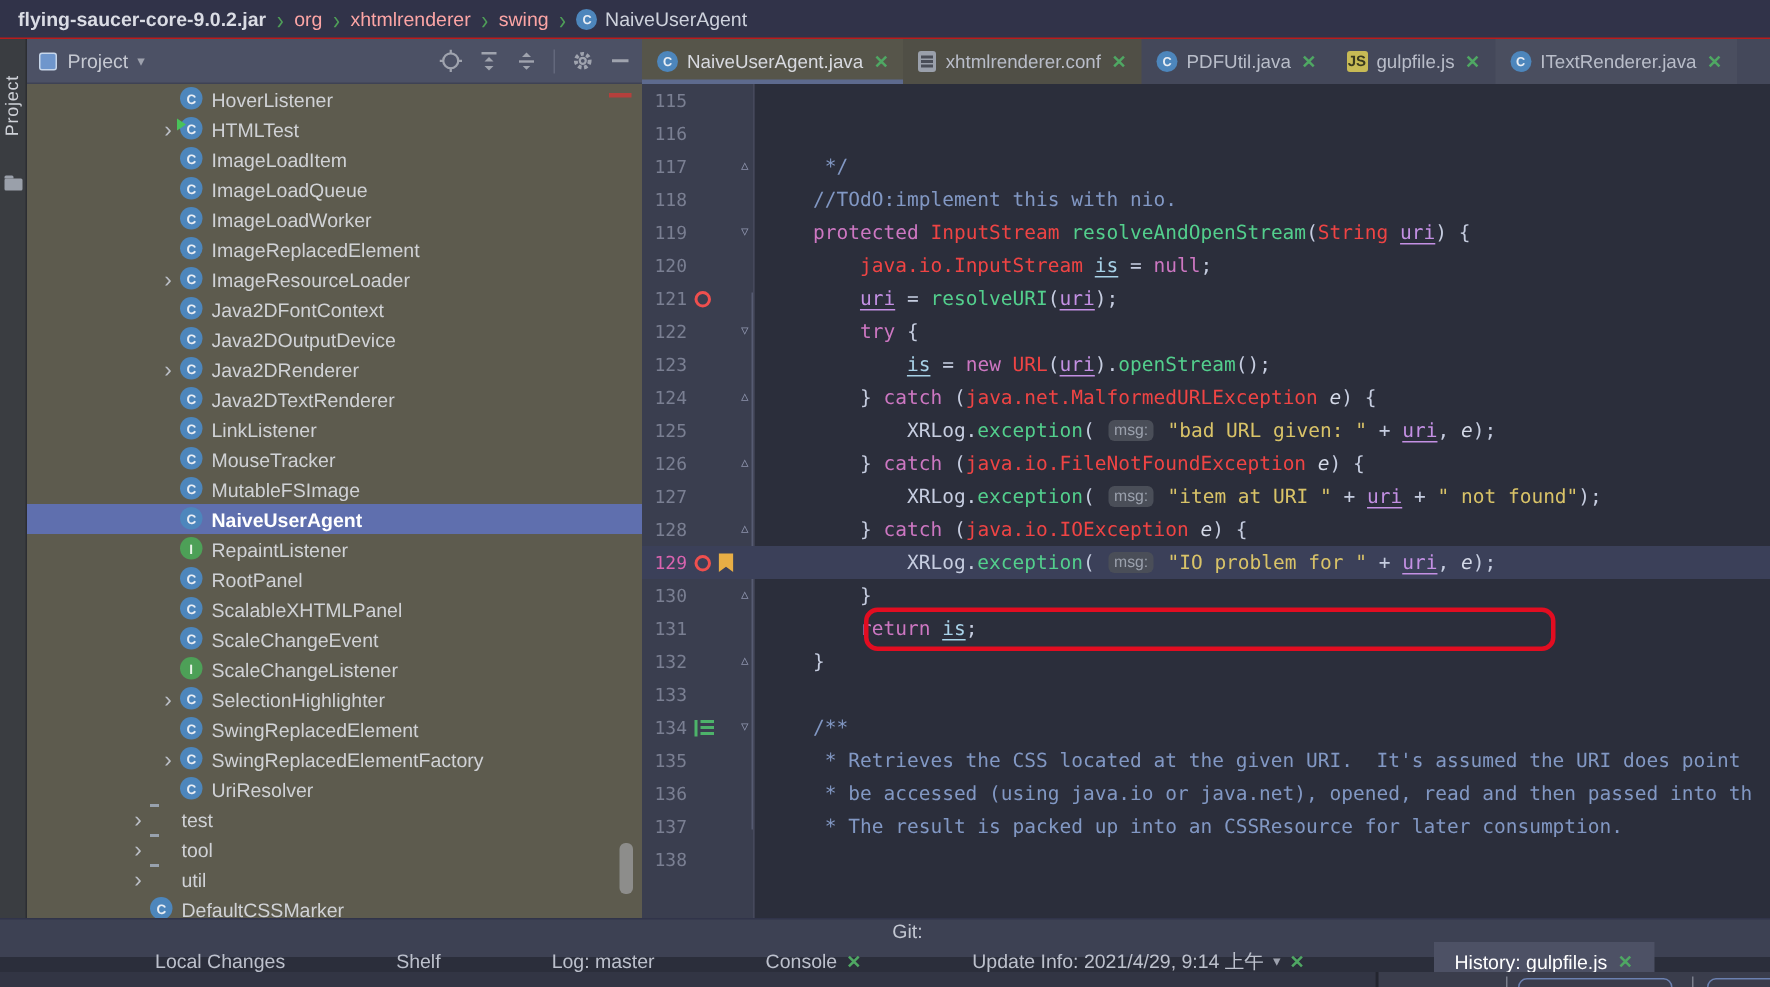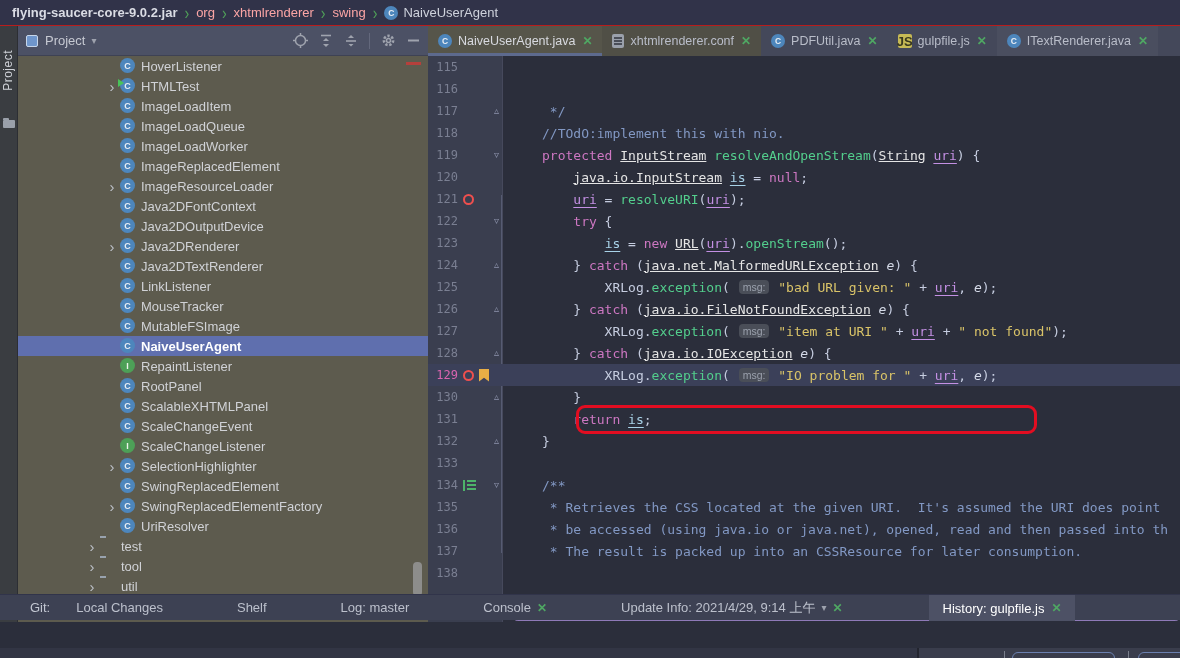--- a/index.html
+++ b/index.html
@@ -55,21 +55,21 @@
   .tab .lbl{margin:0 7px 0 6px;}
   .tab.active{background:#56554a;color:#d8dae0;}
   .tab.active:after{content:"";position:absolute;left:0;bottom:0;height:3px;width:100%;background:#5d6a8e;}
   .tab.t1{background:#504f46;}
   .tab.t4{background:#4a4e5f;}
   .tabx{color:#4fa763;font-size:12px;font-weight:bold;}
   .tab-circ{width:14px;height:14px;border-radius:50%;background:#4d86bc;color:#e8edf4;font-size:8.5px;font-weight:bold;
             display:flex;align-items:center;justify-content:center;}
   .tab-conf{width:12px;height:14px;background:#9aa0ab;border-radius:2px;position:relative;}
   .tab-conf:before{content:"";position:absolute;left:2px;top:3px;width:8px;height:1.5px;background:#4a4e58;box-shadow:0 3px 0 #4a4e58,0 6px 0 #4a4e58;}
-  .tab-js{width:14px;height:14px;background:#c7ba55;border-radius:2px;color:#39391f;font-size:13px;font-weight:bold;
+  .tab-js{width:14px;height:14px;background:#c7ba55;border-radius:2px;color:#39391f;font-size:10px;font-weight:bold;
           display:flex;align-items:center;justify-content:center;}
 
   
   .editor{position:absolute;left:428px;top:56px;width:752px;height:566px;background:#2b2e3b;overflow:hidden;}
   .gutterbg{position:absolute;left:0;top:0;width:75px;height:100%;background:#3a3e4f;border-right:1px solid #46495c;}
   .eline{position:relative;display:flex;height:22px;align-items:center;}
   .eline.cur{background:#3b4059;}
   .lnum{width:30px;flex:0 0 30px;text-align:right;font-family:"DejaVu Sans Mono","Liberation Mono",monospace;
         font-size:12px;color:#7a7f92;padding-right:0;}
   .lmark{width:32px;flex:0 0 32px;display:flex;align-items:center;justify-content:flex-start;padding-left:5px;gap:2px;}
@@ -80,38 +80,38 @@
   .bp{width:11px;height:11px;border-radius:50%;border:2.5px solid #ef4f4e;flex:0 0 auto;}
   .bm{width:10px;height:13px;background:#e8ae45;clip-path:polygon(0 0,100% 0,100% 100%,50% 72%,0 100%);flex:0 0 auto;margin-left:3px;}
   .chg{width:13px;height:11px;position:relative;flex:0 0 auto;}
   .chg i{position:absolute;left:4px;width:9px;height:2px;background:#4db36a;}
   .chg i:nth-child(1){top:0;}.chg i:nth-child(2){top:4px;}.chg i:nth-child(3){top:8px;}
   .chg:before{content:"";position:absolute;left:0;top:0;width:2px;height:11px;background:#4db36a;}
   .fold-guide{position:absolute;left:72.5px;top:139px;width:1px;height:358px;background:#565b72;}
 
   .tk-cmt{color:#8298c4;}
   .tk-kw{color:#cd77c2;}
-  .tk-typ{color:#e5e5e5;text-decoration:underline;}
+  .tk-typ{color:#ef4444;}
   .tk-mth{color:#53cf8d;}
   .tk-str{color:#d9c368;}
   .tk-fld{color:#a8d2e8;text-decoration:underline;text-underline-offset:3px;}
   .tk-prm{color:#c490e4;text-decoration:underline;text-underline-offset:3px;}
   .tk-par{color:#d5dae8;font-style:italic;}
   .tk-pln{color:#c6cde0;}
   .tk-docv{color:#cf9060;font-style:italic;}
   .tk-hint{display:inline-block;background:#4a4e58;color:#9ba1ad;border-radius:4px;font-size:10.5px;
            font-family:"Liberation Sans",sans-serif;padding:0 4px;margin:0 1px;vertical-align:1px;line-height:14px;}
 
   .ann-box{position:absolute;left:576px;top:405px;width:461px;height:29px;border:3px solid #e20d21;border-radius:9px;pointer-events:none;}
   .ann-note{position:absolute;left:818px;top:461px;font-size:16.5px;color:#e8111e;font-weight:500;letter-spacing:.5px;}
   .hscroll{position:absolute;left:85px;top:556px;width:667px;height:9px;border-radius:5px;background:#a18ccb;border:1px solid #8f7ab8;}
 
   
-  .gitbar{position:absolute;left:0;top:594px;width:1180px;height:26px;background:#3d4153;display:flex;align-items:center;
-          font-size:13px;color:#bcc0cc;border-top:1px solid #31344a;}
+  .gitbar{position:absolute;left:0;top:612px;width:1180px;height:26px;background:#3d4153;display:flex;align-items:center;
+          font-size:13px;color:#bcc0cc;border-top:1px solid #31344a;flex-direction:column;}
   .git-item{margin-left:26px;display:flex;align-items:center;gap:6px;}
   .git-item .x{color:#4fa763;font-size:12px;font-weight:bold;}
   .git-item .caret{color:#9da1ad;font-size:10px;}
   .git-prefix{margin-left:30px;color:#c3c7d2;}
   .git-tab{margin-left:38px;height:26px;display:flex;align-items:center;gap:7px;background:#4d5165;padding:0 14px;color:#ffffff;}
   .git-tab .x{color:#4fa763;font-size:12px;font-weight:bold;}
 
   
   .sliver{position:absolute;left:0;top:648px;width:1180px;height:10px;background:#323544;overflow:hidden;}
   .sliver .rpane{position:absolute;left:917px;top:0;width:263px;height:10px;background:#3a3d4c;border-left:2px solid #23252f;}

